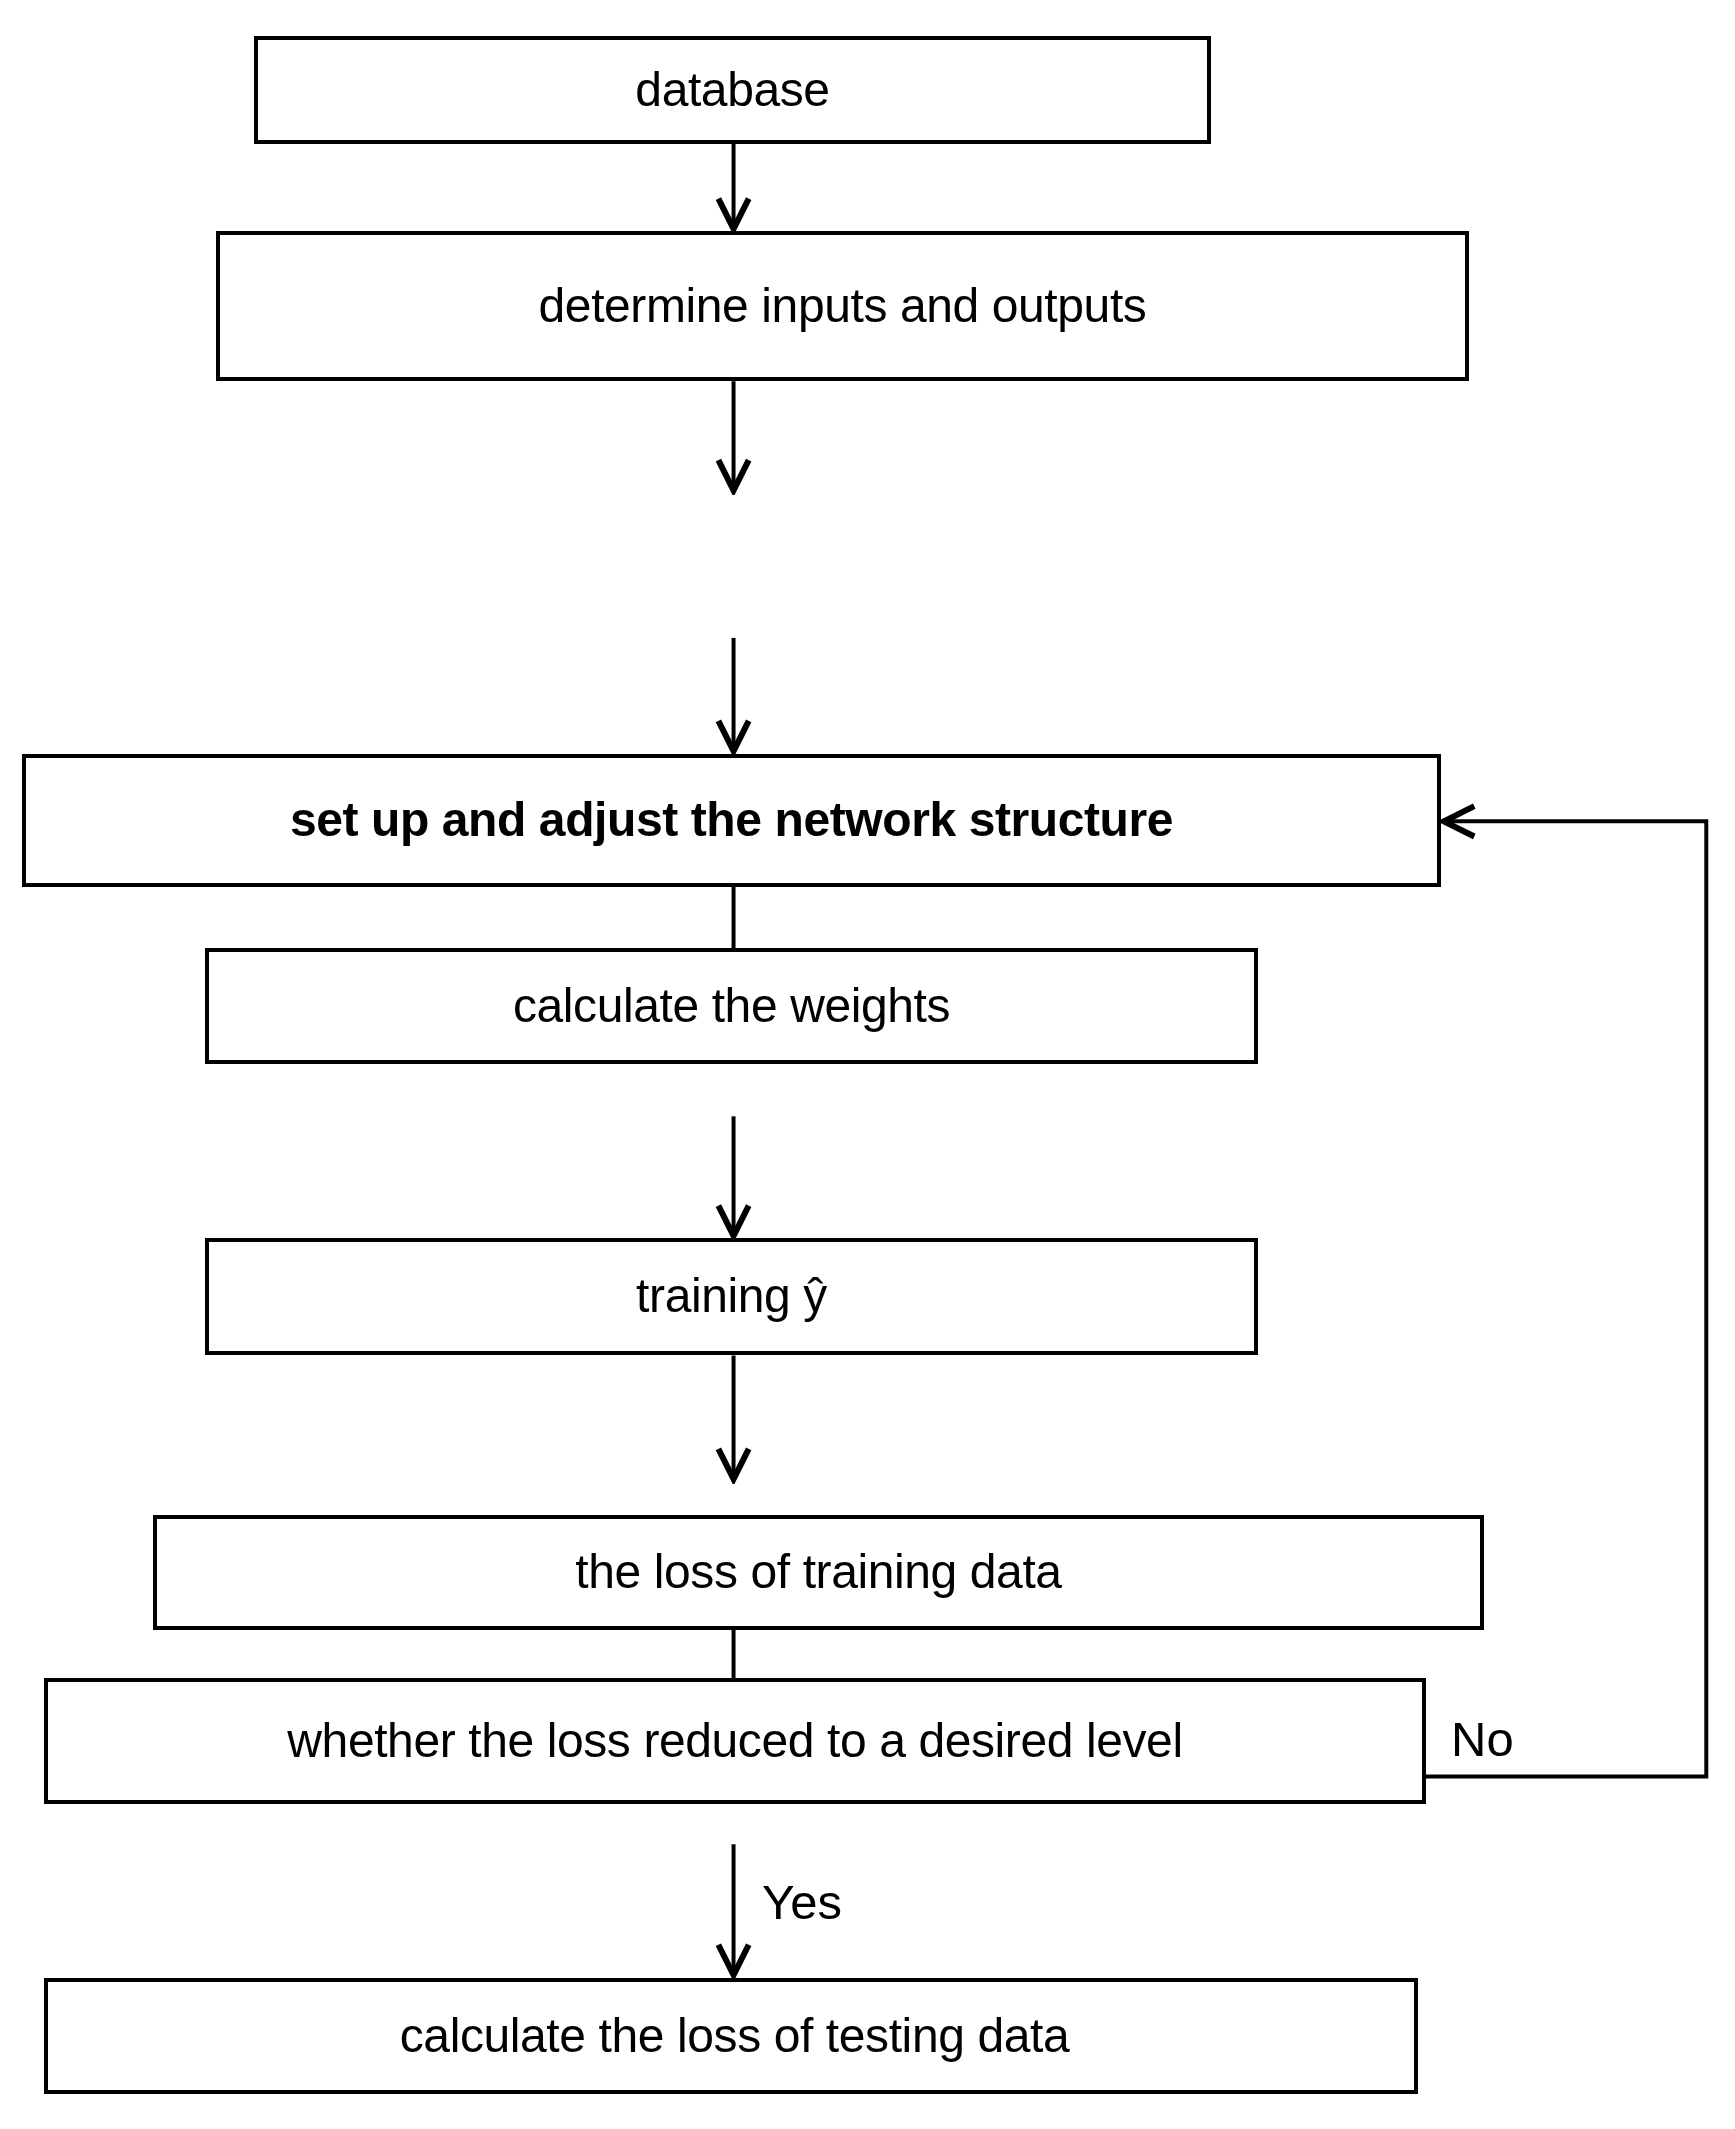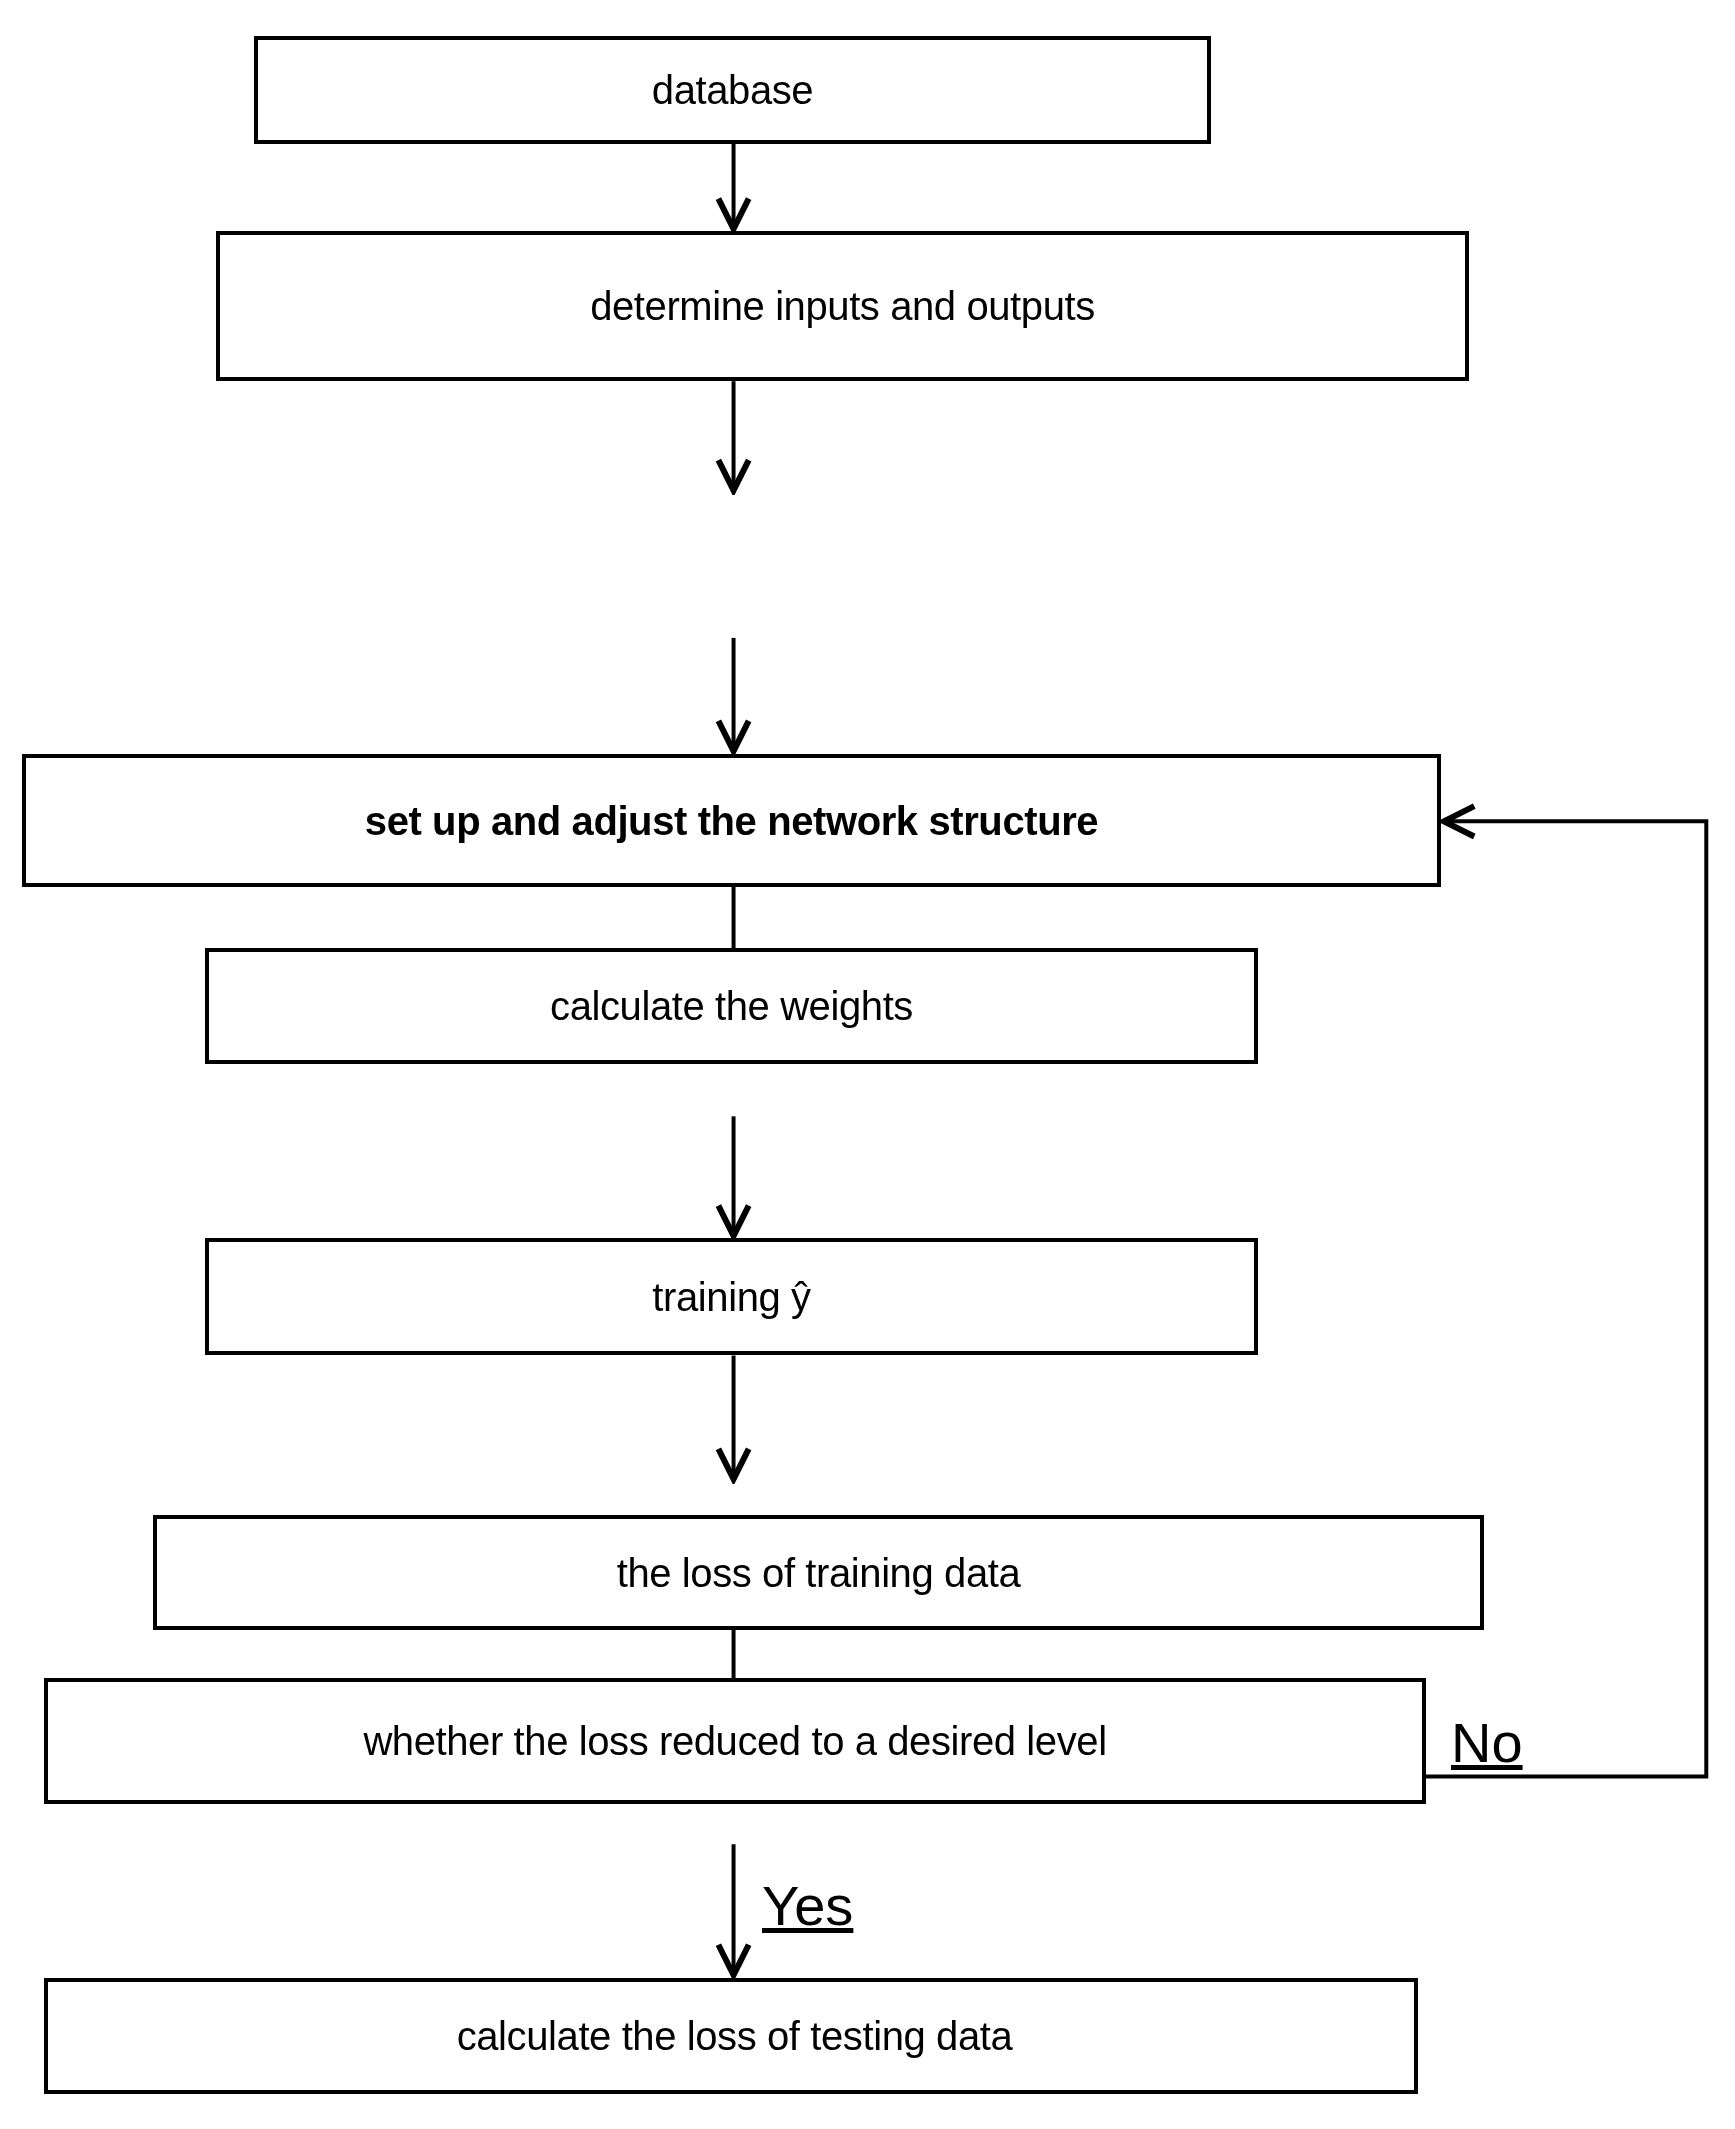--- a/index.html
+++ b/index.html
@@ -30,36 +30,35 @@
     box-sizing: border-box;
     border: 4px solid #000000;
     background: #ffffff;
     display: flex;
     align-items: center;
     justify-content: center;
     z-index: 2;
   }
   .node-label {
     font-family: "Liberation Sans", sans-serif;
-    font-size: 40px;
+    font-size: 48px;
     line-height: 1.05;
     color: #000000;
     white-space: nowrap;
     text-align: center;
     letter-spacing: -0.4px;
   }
   .edge-label {
     position: absolute;
     font-family: "Liberation Sans", sans-serif;
-    font-size: 56px;
+    font-size: 49px;
     line-height: 1;
     color: #000000;
     white-space: nowrap;
     z-index: 3;
-    text-decoration: underline;
   }
 </style>
 </head>
 <body>
 
 <div id="flow-root">
 
   <svg id="flow-svg" viewBox="0 0 2176 2670" xmlns="http://www.w3.org/2000/svg">
     <defs>
       <marker id="arrowOpen" markerWidth="10" markerHeight="10" refX="8.6" refY="5" orient="auto" markerUnits="strokeWidth">

